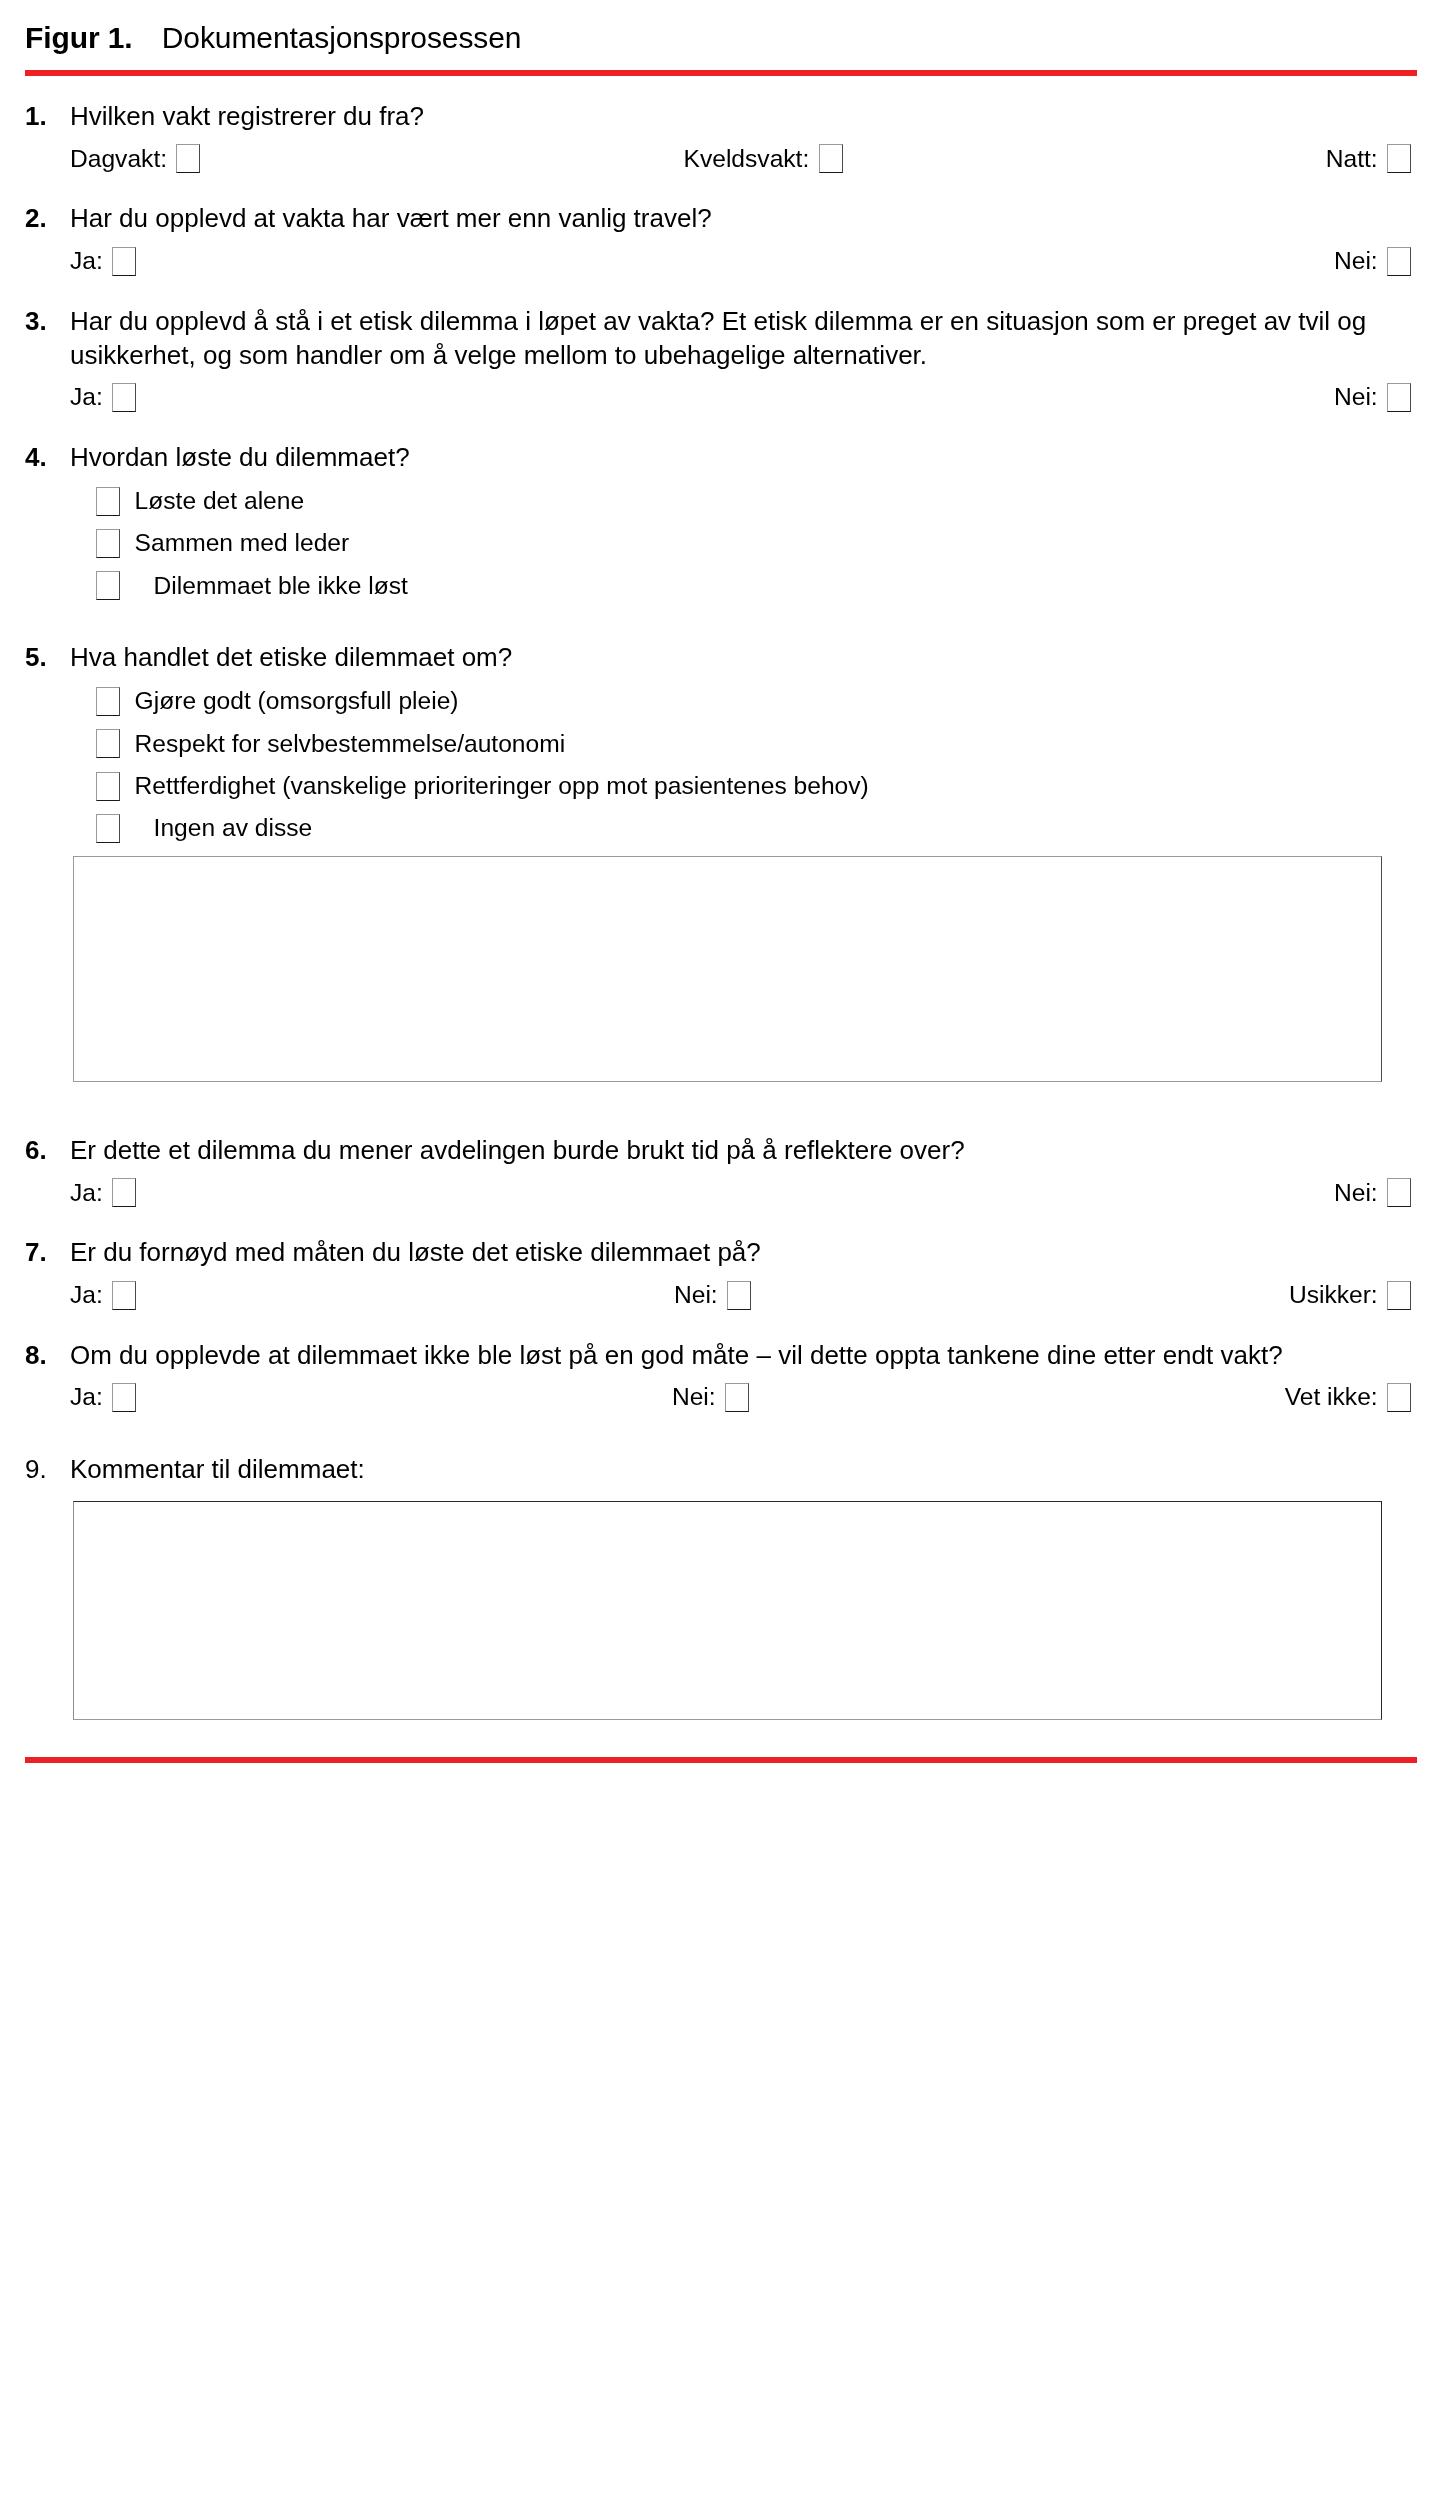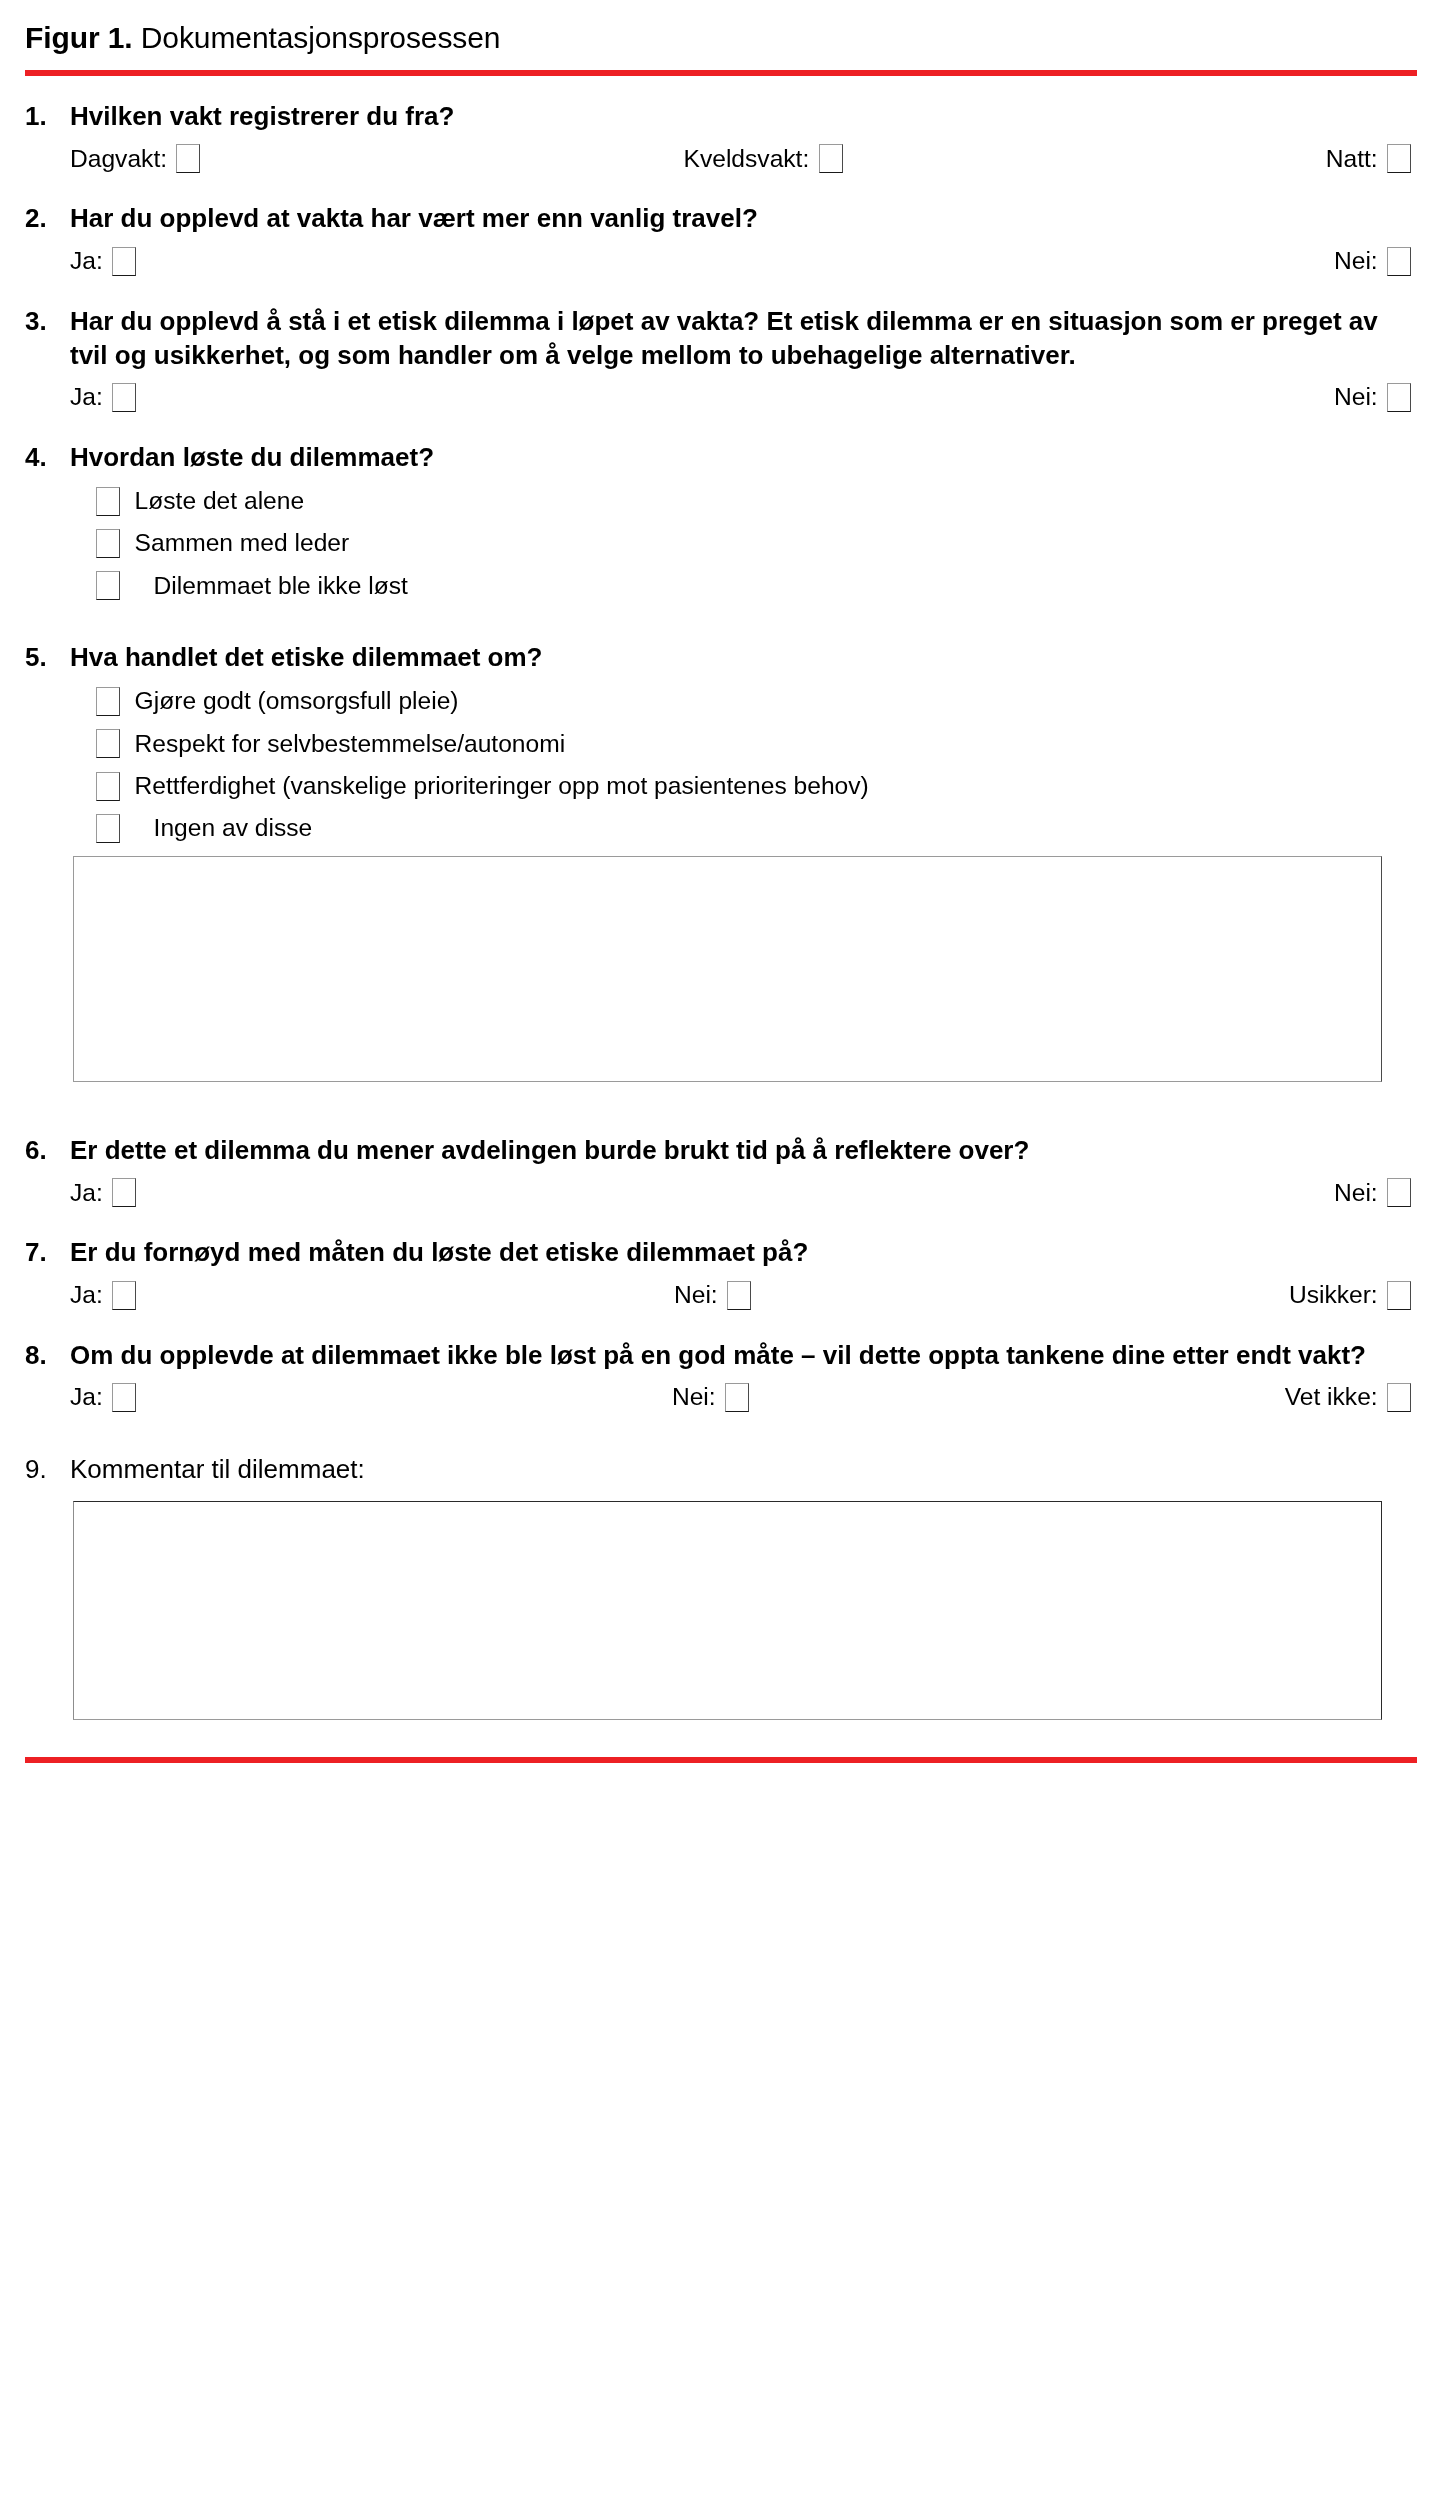--- a/index.html
+++ b/index.html
@@ -33,20 +33,21 @@
     font-size: 30px;
     line-height: 1.18;
     letter-spacing: -0.1px;
     white-space: nowrap;
   }
   .fig-title .fig-label {
     font-weight: 700;
   }
   .fig-title .fig-caption {
     font-weight: 400;
+    margin-left: 21px;
   }
 
   
   .rule-red {
     height: 6px;
     background: #ed2024;
     margin: 14.6px 35px 0 25px;
   }
   .rule-red.bottom {
     margin-top: 0;
@@ -74,21 +75,21 @@
     font-size: 26px;
     line-height: 1.30;
     font-weight: 700;
     text-align: left;
   }
   .qnum.light { font-weight: 400; }
   .qtext {
     flex: 1 1 auto;
     font-size: 26px;
     line-height: 1.30;
-    font-weight: 700;
+    font-weight: 400;
     max-width: 1323px;
   }
   .qtext.light { font-weight: 400; }
 
   
   .inline-answers {
     display: flex;
     align-items: center;
     margin-top: 10.6px;
     padding-left: 45px;

